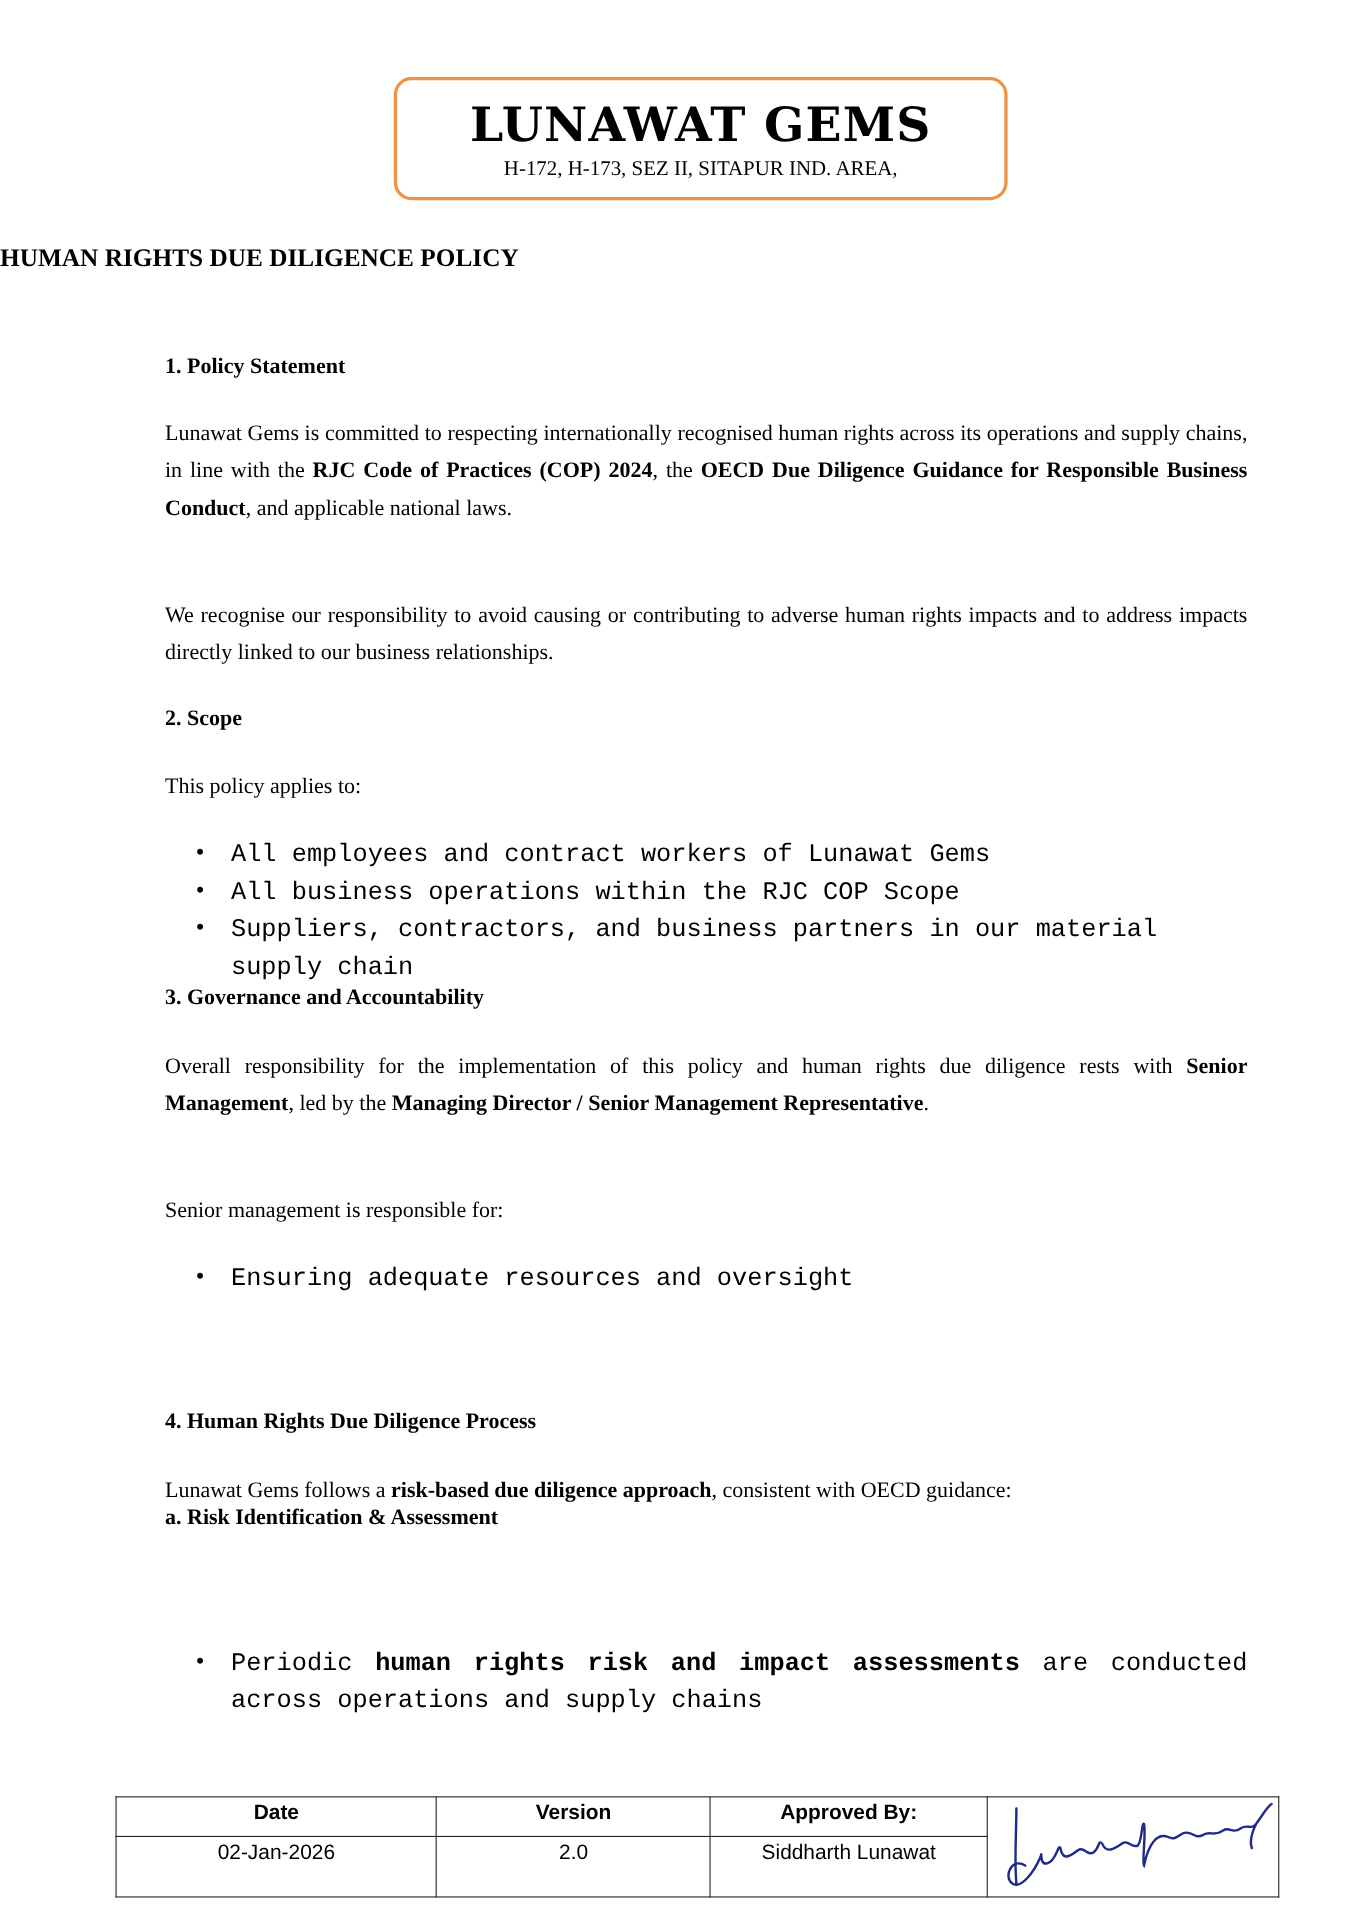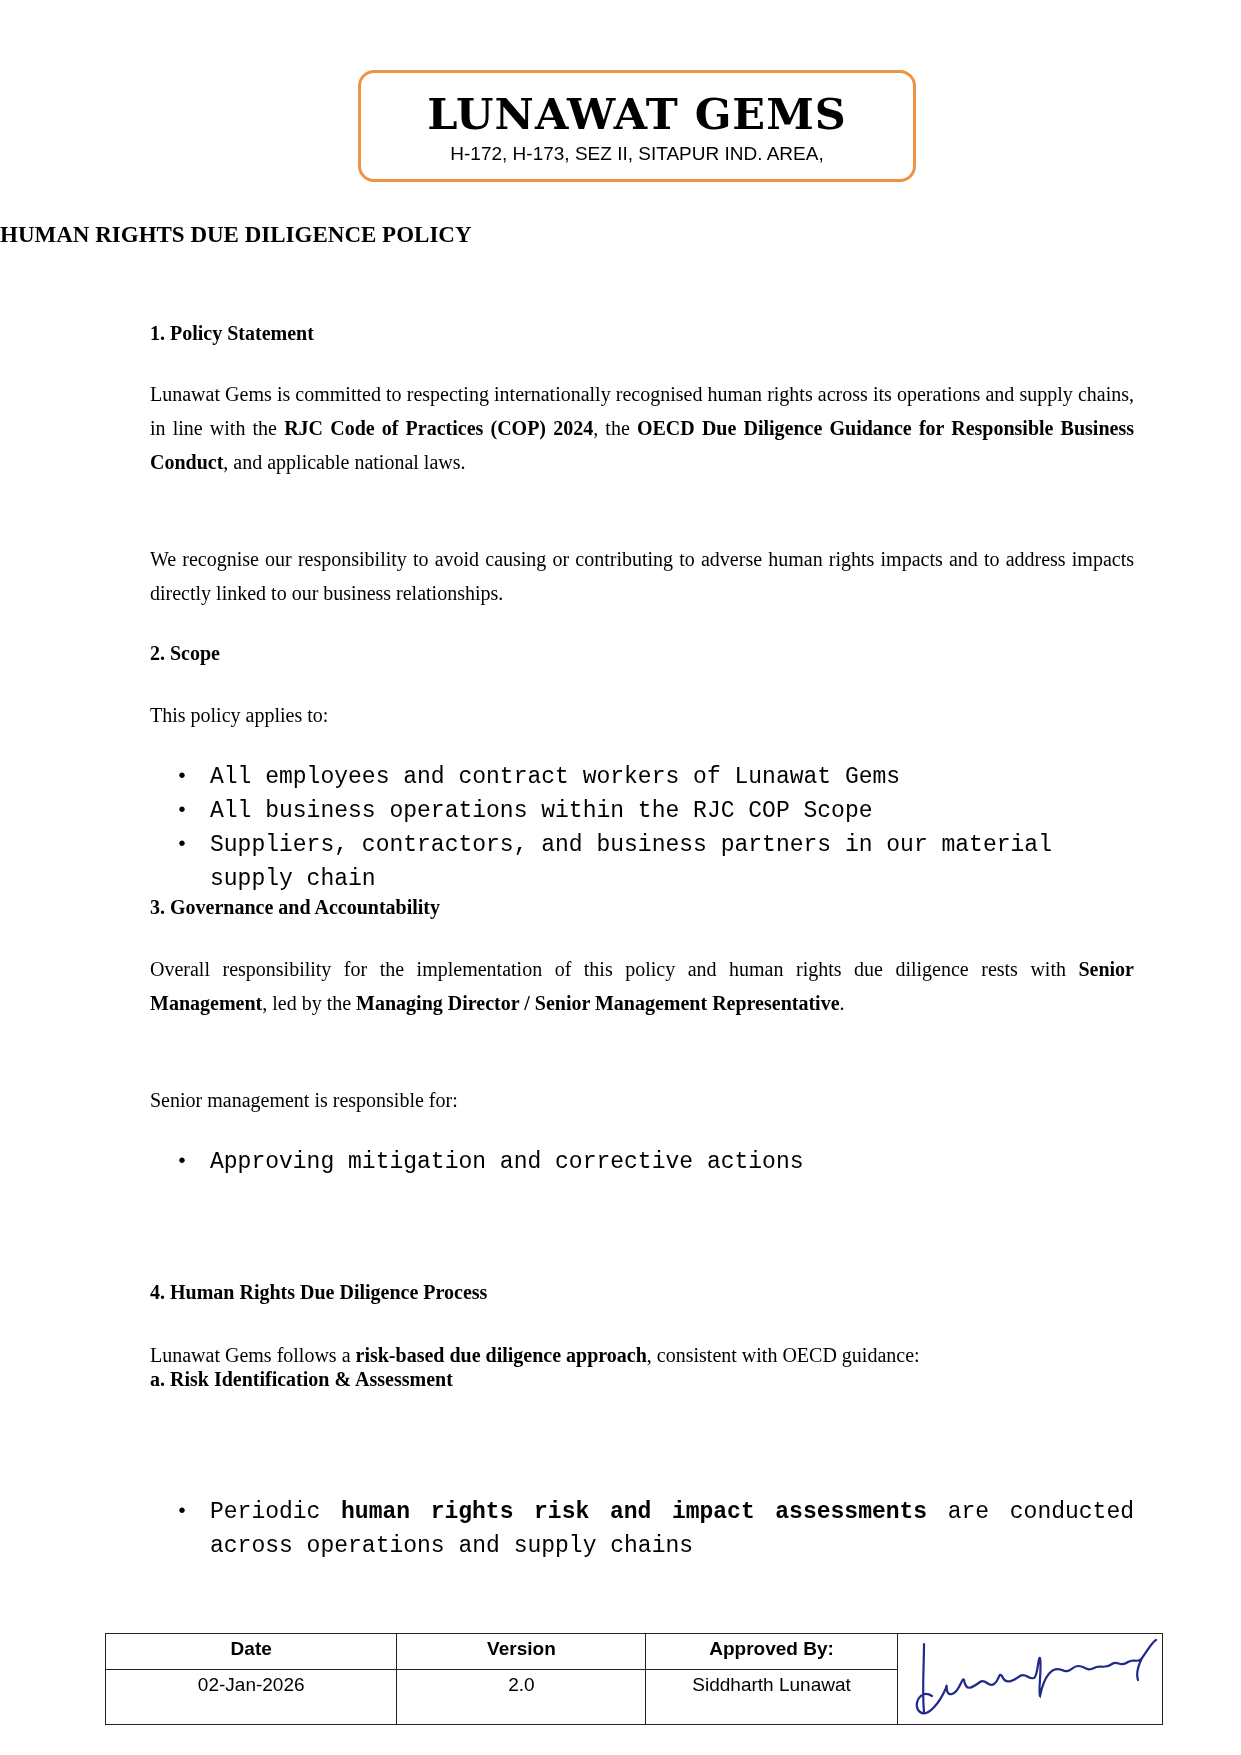--- a/index.html
+++ b/index.html
@@ -2,21 +2,21 @@
 <html><head>
 <meta charset="utf-8">
 <style>
   html, body { margin: 0; padding: 0; background: #ffffff; }
   body { width: 1241px; height: 1755px; position: relative; overflow: hidden;
          font-family: "Liberation Serif", "DejaVu Serif", serif; color: #000; }
   .logo-box { position: absolute; left: 358px; top: 70px; width: 558px; height: 112px;
               border: 3px solid #ee9346; border-radius: 16px; box-sizing: border-box; text-align: center; }
   .logo-title { position: absolute; left: 0; right: 0; top: 16px; font-family: "DejaVu Serif", serif;
                 font-weight: bold; font-size: 43px; letter-spacing: 1px; }
-  .logo-addr { position: absolute; left: 0; right: 0; top: 70px; font-family: Liberation Sans, sans-serif;
+  .logo-addr { position: absolute; left: 0; right: 0; top: 70px; font-family: Liberation Serif, serif;
                font-size: 19px; }
   .doc-title { position: absolute; left: 0; right: 0; top: 222px; text-align: left;
                font-weight: bold; font-size: 23px; }
   .content { position: absolute; left: 150px; width: 984px; top: 0; }
   .blk { position: absolute; left: 0; width: 984px; font-size: 20px; line-height: 34px; }
   .blk.justify { text-align: justify; }
   .h { font-weight: bold; }
   ul.bl { position: absolute; left: 0; margin: 0; padding: 0; list-style: none; width: 984px; }
   ul.bl li { position: relative; padding-left: 74px; font-size: 23px; line-height: 34px; font-family: Liberation Mono, monospace; }
   ul.bl li::before { content: "\2022"; position: absolute; left: 40px; top: 0; font-size: 20px; }
@@ -50,21 +50,21 @@
   <ul class="bl" style="top:760px; left:-14px">
     <li>All employees and contract workers of Lunawat Gems</li>
     <li>All business operations within the RJC COP Scope</li>
     <li>Suppliers, contractors, and business partners in our material supply chain</li>
   </ul>
 
   <div class="blk h" style="top:890px">3. Governance and Accountability</div>
   <div class="blk justify" style="top:952px"><span>Overall responsibility for the implementation of this policy and human rights due diligence rests with </span><b>Senior Management</b><span>, led by the </span><b>Managing Director / Senior Management Representative</b><span>.</span></div>
   <div class="blk" style="top:1083px">Senior management is responsible for:</div>
   <ul class="bl" style="top:1145px; left:-14px">
-    <li>Approving mitigation and corrective actions</li>
+    <li>Ensuring adequate resources and oversight</li>
   </ul>
 
   <div class="blk h" style="top:1275px">4. Human Rights Due Diligence Process</div>
   <div class="blk" style="top:1338px"><span>Lunawat Gems follows a </span><b>risk-based due diligence approach</b><span>, consistent with OECD guidance:</span></div>
   <div class="blk h" style="top:1362px">a. Risk Identification &amp; Assessment</div>
   <ul class="bl" style="top:1495px; left:-14px; width:998px">
     <li class="justify"><span>Periodic </span><b>human rights risk and impact assessments</b><span> are conducted across operations and supply chains</span></li>
   </ul>
 </div>
 

